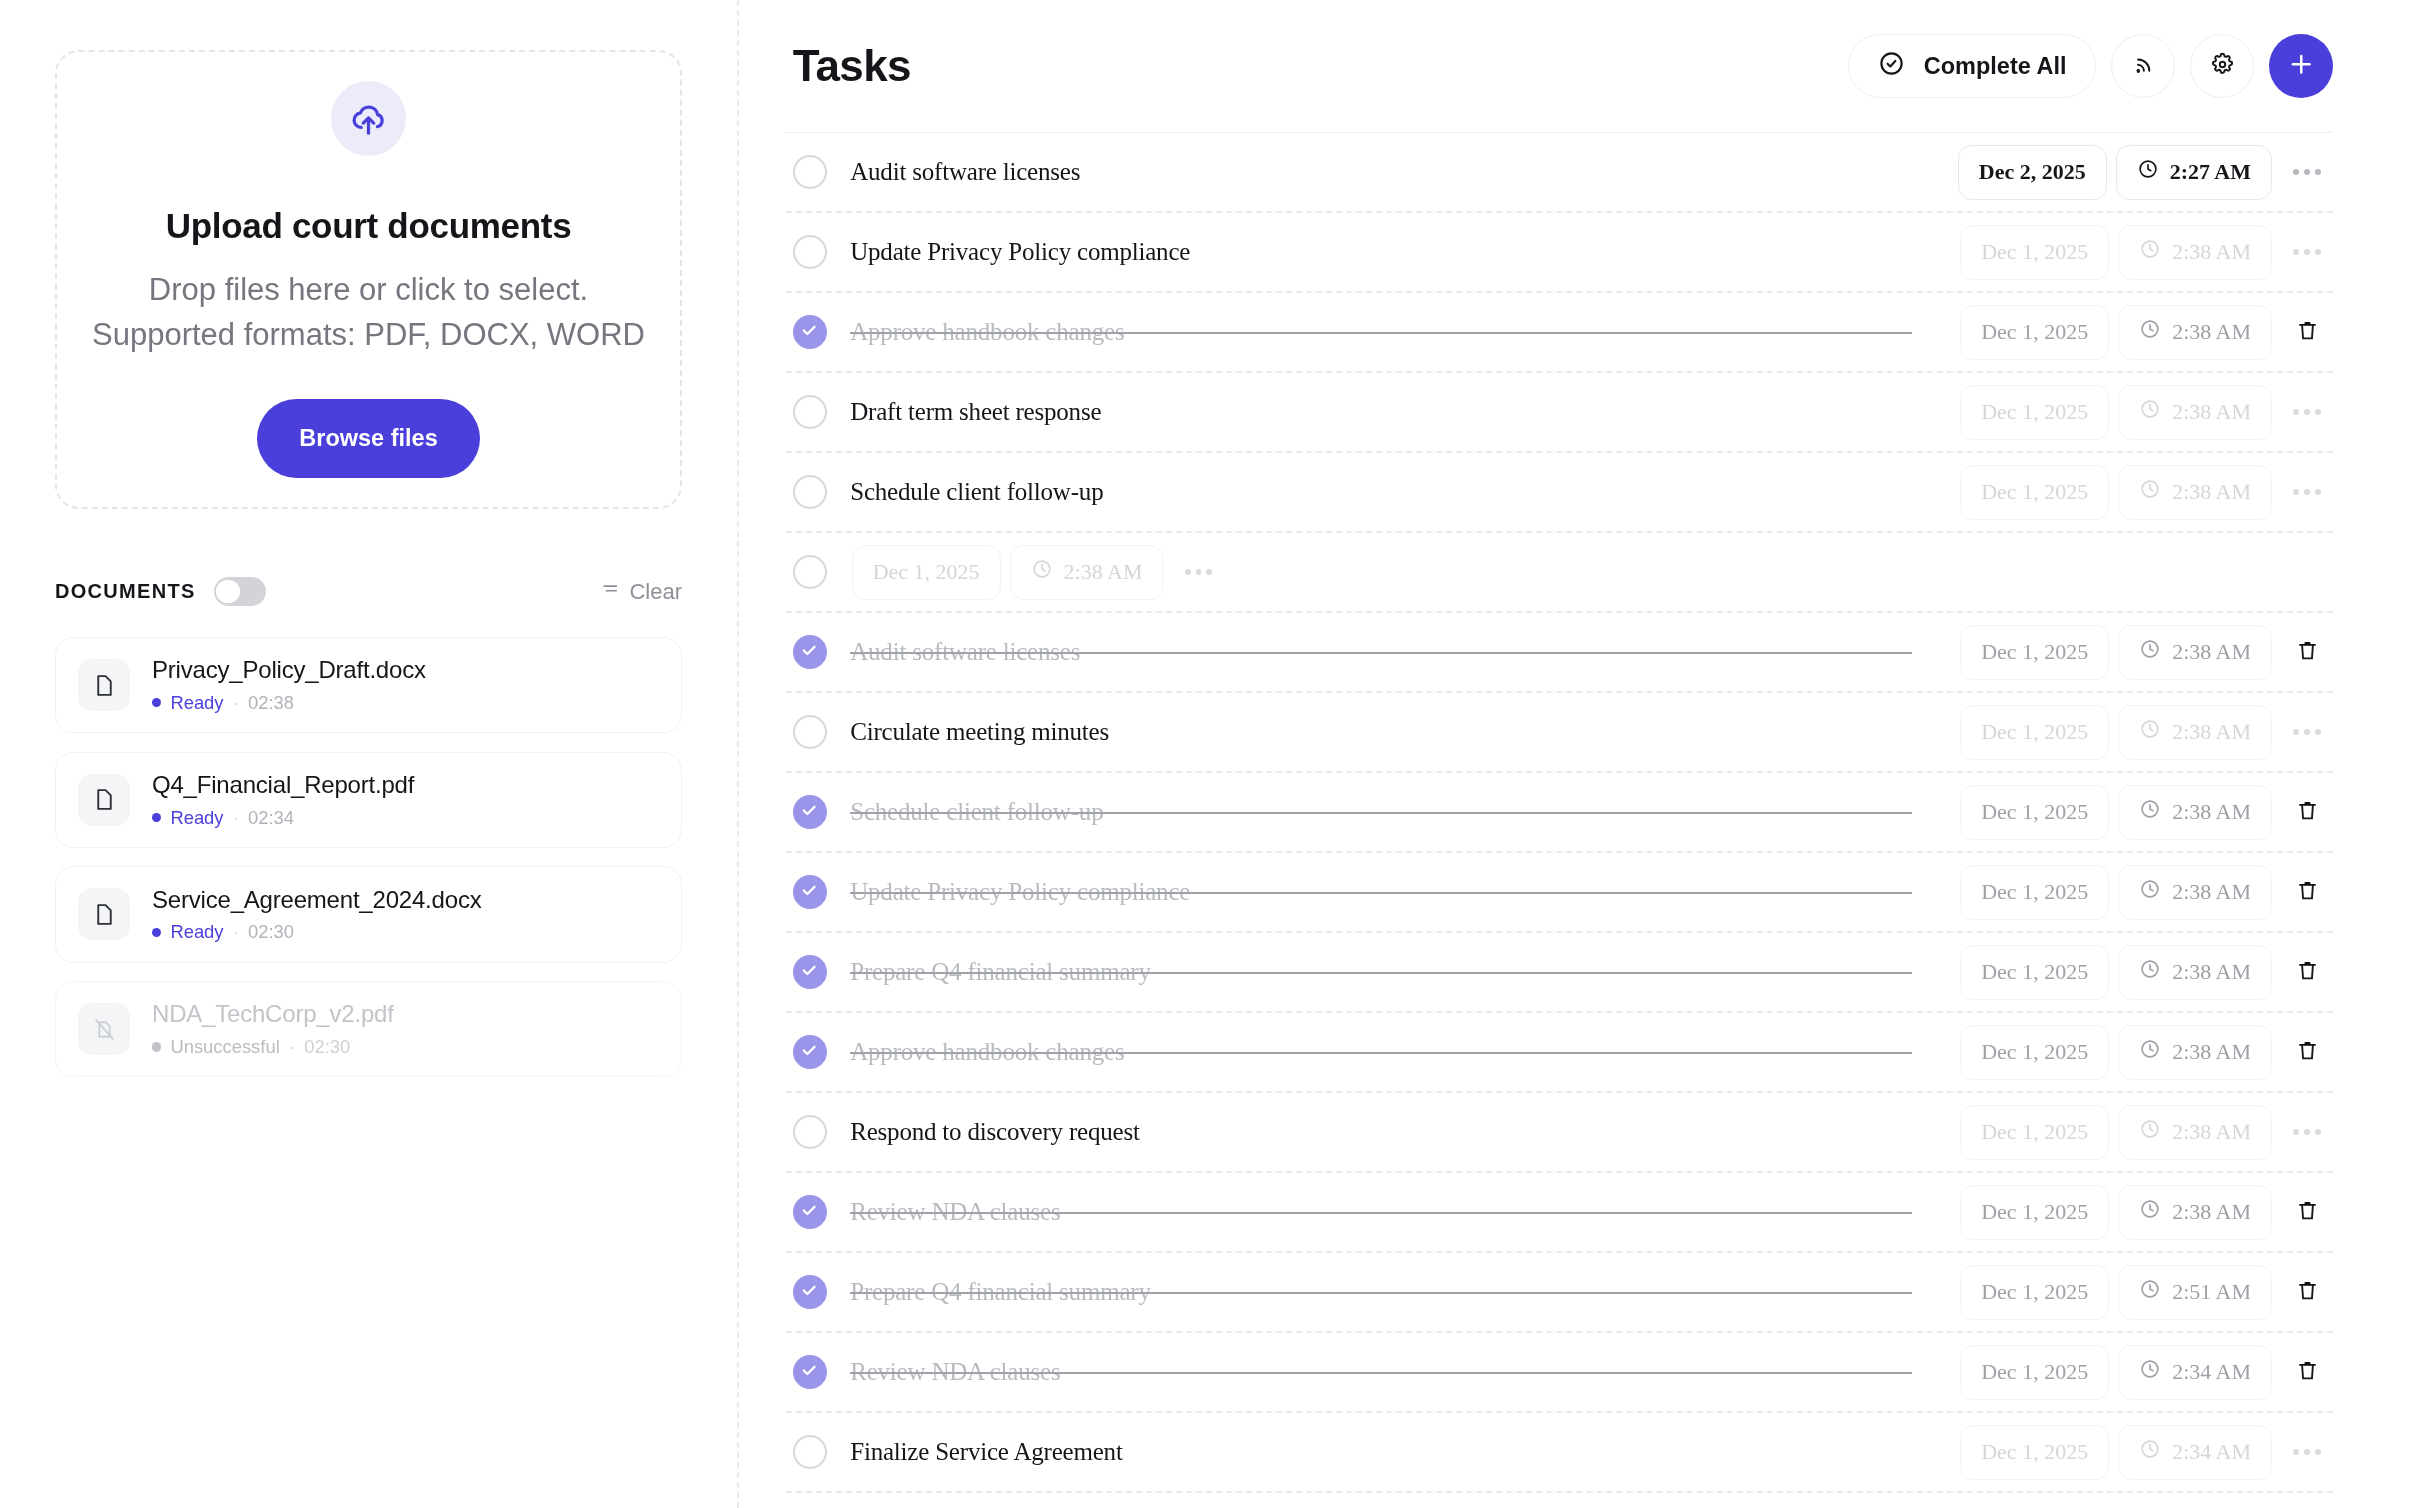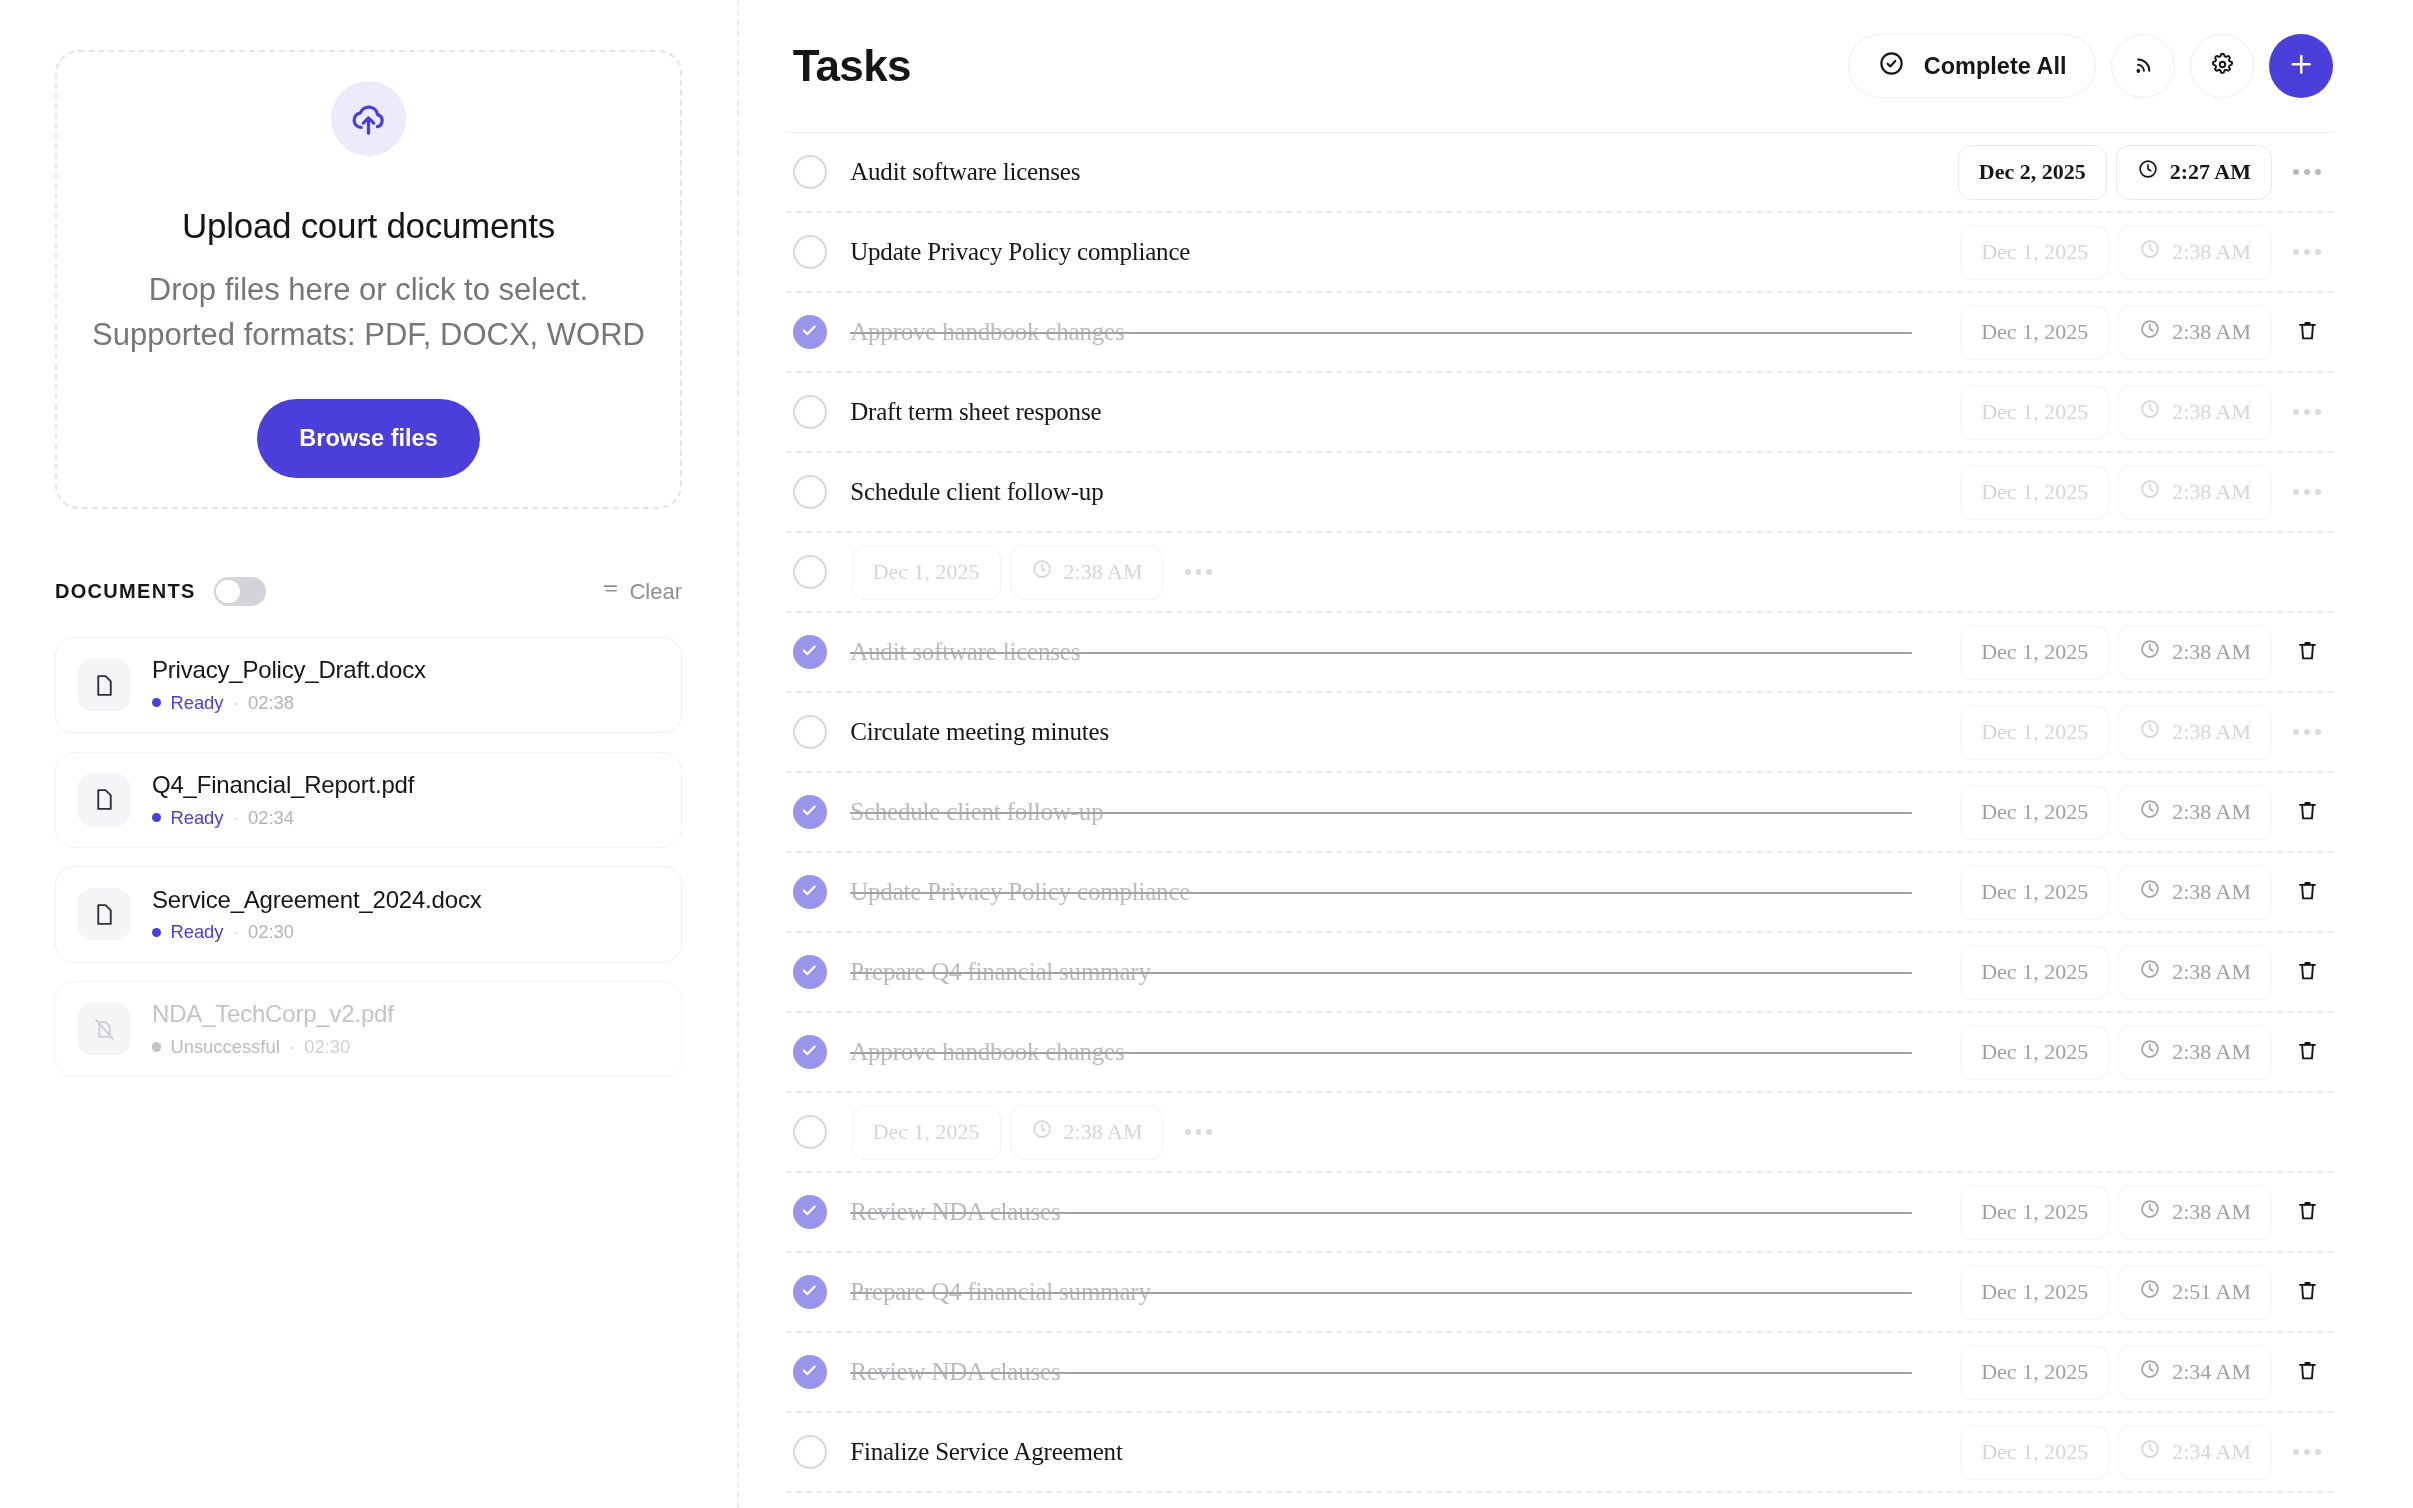--- a/index.html
+++ b/index.html
@@ -55,21 +55,21 @@
     height: 75px;
     border-radius: 50%;
     background: #ebebfa;
     display: flex;
     align-items: center;
     justify-content: center;
     margin-bottom: 50px;
   }
   .dz-title {
     font-size: 35px;
-    font-weight: 400;
+    font-weight: 700;
     color: #14161a;
     letter-spacing: -0.3px;
     margin-bottom: 22px;
   }
   .dz-sub {
     font-size: 31px;
     color: #74777e;
     line-height: 1.42;
     font-weight: 400;
   }
@@ -834,20 +834,23 @@
               <span><svg width="25" height="25" viewBox="0 0 24 24" fill="none" stroke="#14161a" stroke-width="1.8" stroke-linecap="round" stroke-linejoin="round">
                   <path d="M4.8 6.6h14.4"></path>
                   <path d="M10 6.6V4.8h4v1.8"></path>
                   <path d="M6.8 6.6l.9 13h8.6l.9-13"></path>
                 </svg></span>
             </button>
           </div>
         </div>
         <div class="task-row">
           <button class="checkbox"></button>
+          <div class="task-main">
+            <span class="task-text">Respond to discovery request</span>
+          </div>
           <div class="task-right">
             <div class="pill">
               <span>Dec 1, 2025</span>
             </div>
             <div class="pill">
               <span><svg width="22" height="22" viewBox="0 0 24 24" fill="none" stroke="#d3d5d9" stroke-width="1.8" stroke-linecap="round">
                   <circle cx="12" cy="12" r="8.6"></circle>
                   <path d="M12 7.4V12l3 1.9"></path>
                 </svg></span>
               <span>2:38 AM</span>

